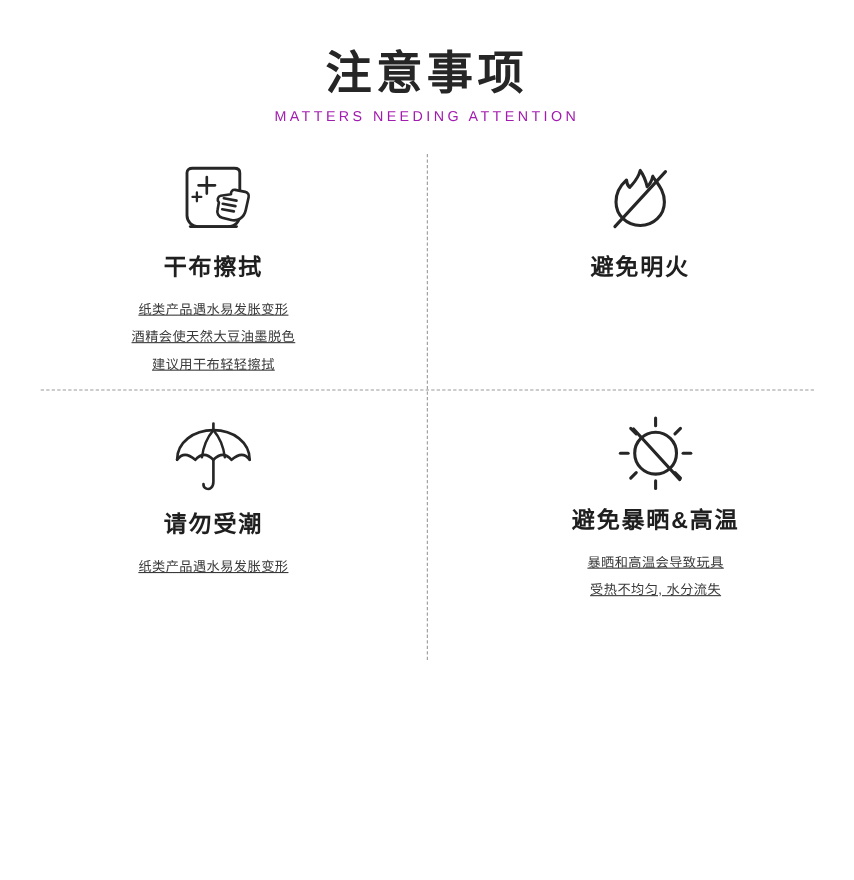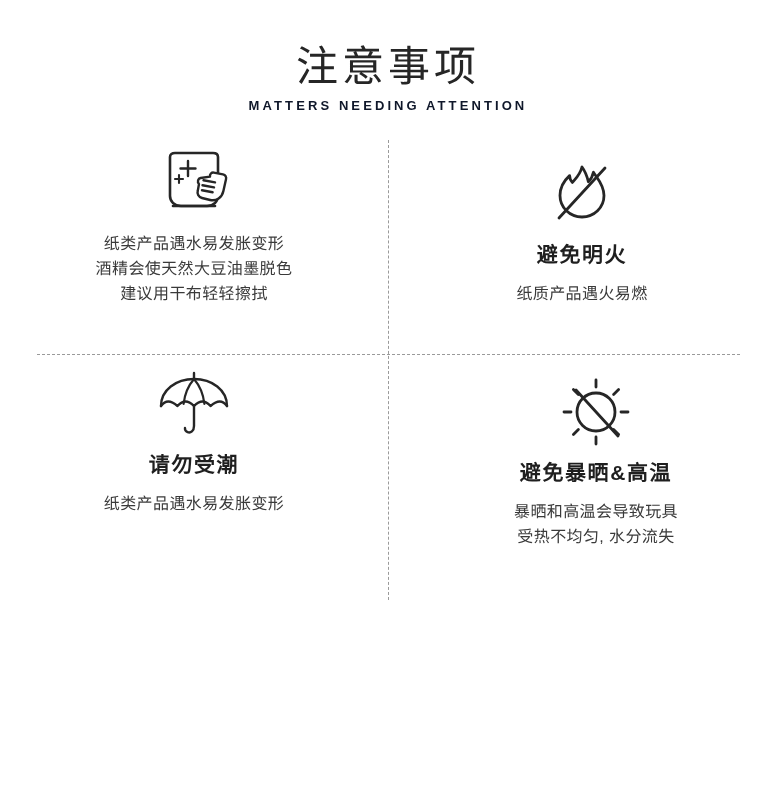--- a/index.html
+++ b/index.html
@@ -17,73 +17,74 @@
   }
 
   
   .header {
     width: 100%;
     padding-top: 42px;
     text-align: center;
   }
   .header .title {
     font-size: 42px;
-    font-weight: 400;
+    font-weight: 700;
     letter-spacing: 4px;
     color: #262626;
     line-height: 1.18;
     margin: 0;
   }
   .header .subtitle {
     margin-top: 6px;
     font-size: 13px;
     letter-spacing: 3.1px;
-    color: #0f172a;
-    font-weight: 700;
+    color: #a21caf;
+    font-weight: 400;
   }
 
   
   .grid {
     position: absolute;
     left: 0;
     top: 140px;
     width: 776px;
     height: 460px;
   }
   .cell {
     position: absolute;
     width: 388px;
     box-sizing: border-box;
     text-align: center;
   }
   .cell-tl { left: 0;   top: 0;   }
-  .cell-tr { left: 388px; top: 12px; }
-  .cell-bl { left: 0;   top: 222px; }
+  .cell-tr { left: 388px; top: 0; }
+  .cell-bl { left: 0;   top: 234px; }
   .cell-br { left: 388px; top: 230px; padding-left: 28px; }
 
   .icon-wrap {
     height: 72px;
     display: flex;
     align-items: center;
     justify-content: center;
     margin-top: 6px;
   }
   .cell-heading {
     font-size: 21px;
     font-weight: 700;
     letter-spacing: 1.6px;
     color: #1f1f1f;
     margin-top: 8px;
   }
   .cell-body {
     margin-top: 13px;
-    font-size: 16px;
+    font-size: 12px;
     line-height: 25px;
     color: #3a3a3a;
     letter-spacing: 0.4px;
+    text-decoration: underline;
   }
   .cell-body div { white-space: nowrap; }
 
   
   .divider-h {
     position: absolute;
     left: 37px;
     top: 354px;
     width: 703px;
     height: 0;
@@ -128,20 +129,21 @@
                    C52.6 23 54.6 21.2 56.8 21.6 L66 23.4
                    C68.4 23.9 69.6 26.1 69 28.3 L66.4 40
                    C65 46.6 59.4 50.4 53.2 49 L45 47
                    C41.6 46.2 39.8 42.8 40.8 39.6 Z"></path>
           <path d="M46.5 29.2 L58 31.4" fill="none"></path>
           <path d="M45.5 34.2 L57 36.4" fill="none"></path>
           <path d="M45 39.2 L55.6 41.2" fill="none"></path>
         </g>
       </svg>
     </div>
+    <div class="cell-heading">干布擦拭</div>
     <div class="cell-body">
       <div>纸类产品遇水易发胀变形</div>
       <div>酒精会使天然大豆油墨脱色</div>
       <div>建议用干布轻轻擦拭</div>
     </div>
   </div>
 
   <div class="cell cell-tr">
     <div class="icon-wrap">
       <svg width="64" height="64" viewBox="0 0 64 64" aria-hidden="true">
@@ -151,21 +153,20 @@
                  C10 45.6 19.8 55 32 55
                  C44.2 55 54 45.6 54 33.6
                  C54 22.4 46.6 15.8 43.4 10.2
                  C42.6 14.4 40.6 17.6 38.4 19.8
                  C37 14 34.8 8.8 32 5 Z" fill="none" stroke="#262626" stroke-width="2.8" stroke-linejoin="round" stroke-linecap="round"></path>
         <path d="M9 56 L55 6" fill="none" stroke="#262626" stroke-width="2.8" stroke-linecap="round"></path>
       </svg>
     </div>
     <div class="cell-heading">避免明火</div>
     <div class="cell-body">
-      <div>纸质产品遇火易燃</div>
     </div>
   </div>
 
   <div class="cell cell-bl">
     <div class="icon-wrap">
       <svg width="76" height="68" viewBox="0 0 76 68" aria-hidden="true">
 
         <path d="M38 3 L38 9" stroke="#262626" stroke-width="2.4" stroke-linecap="round"></path>
 
         <path d="M5 36 C5 20 20 9 38 9 C56 9 71 20 71 36" fill="none" stroke="#262626" stroke-width="2.4" stroke-linecap="round"></path>

